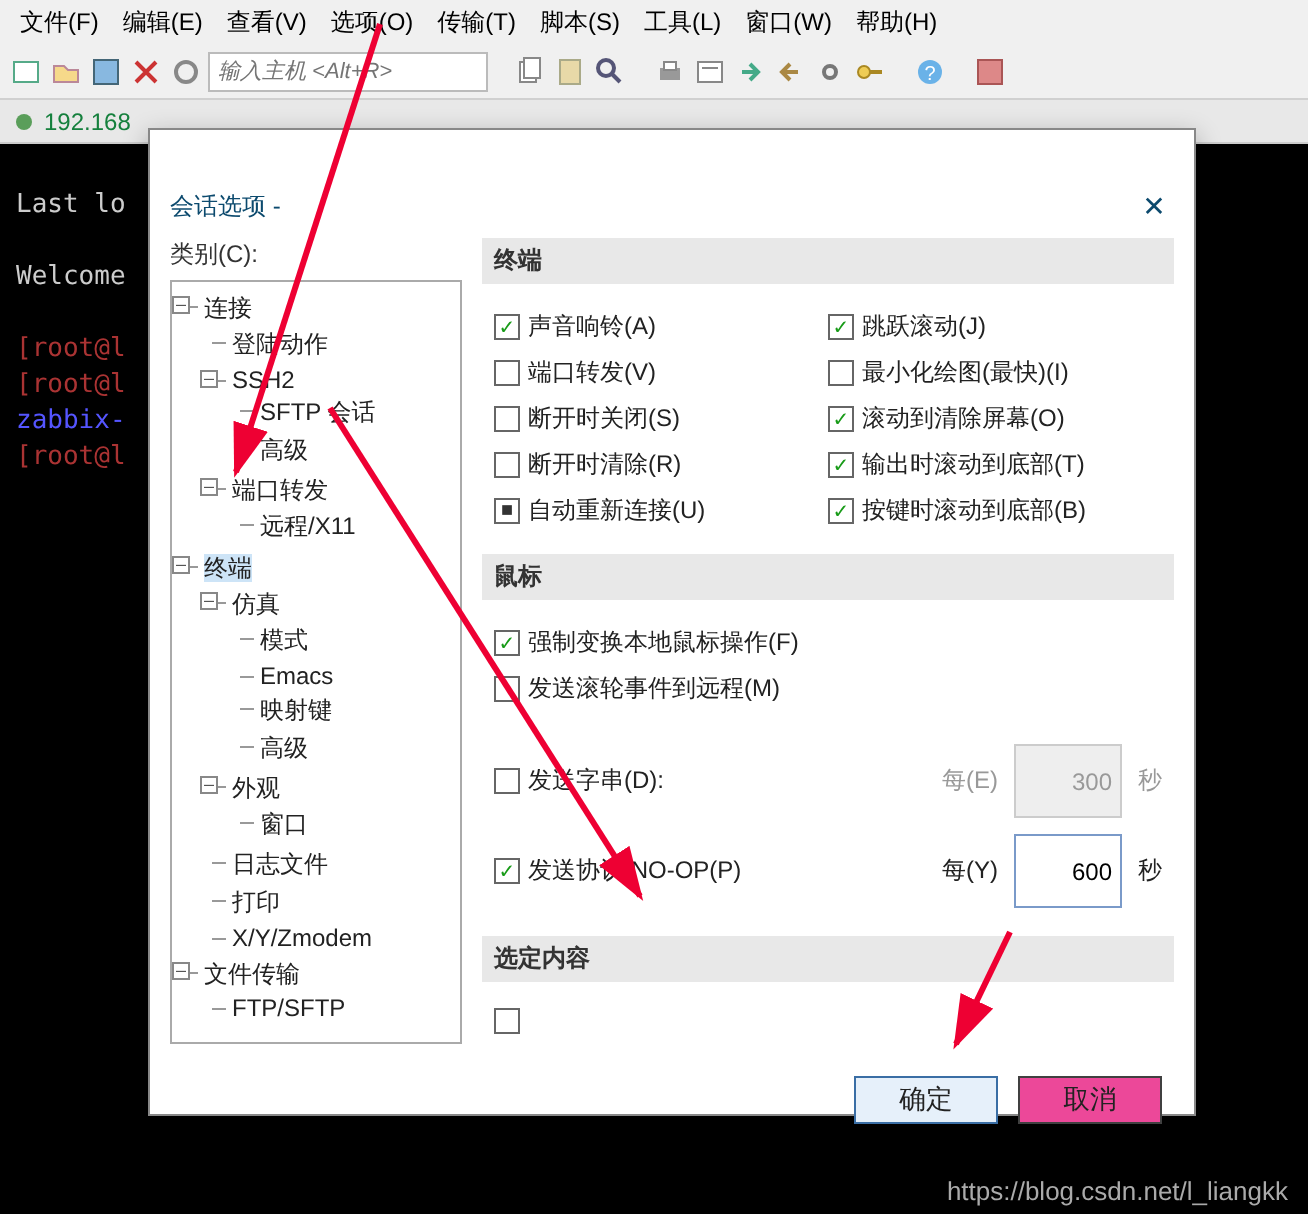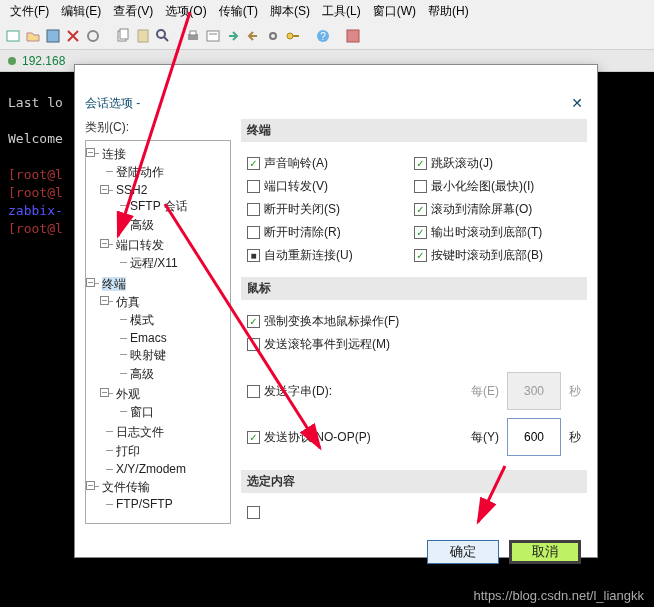--- a/index.html
+++ b/index.html
@@ -46,26 +46,26 @@
 .section-title { background: #e8e8e8; padding: 3px 6px; font-weight: bold; color: #333; }
 .group { padding: 2px 6px; }
 .row2 { display: flex; flex-wrap: wrap; }
 .chk { width: 50%; padding: 3px 0; display: flex; align-items: center; gap: 4px; color: #222; }
 .chk-full { width: 100%; padding: 3px 0; display: flex; align-items: center; gap: 4px; color: #222; }
 .cb { width: 13px; height: 13px; border: 1px solid #666; display: inline-flex; align-items: center; justify-content: center; font-size: 10px; color: #189b18; background: #fff; }
 
 .line { display: flex; align-items: center; gap: 8px; padding: 4px 0; color: #222; }
 .line .lab { flex: none; display: flex; align-items: center; gap: 4px; }
 .line .sp { flex: 1; }
-.line input[type=text] { width: 54px; height: 24px; border: 1px solid #7a9ac9; padding: 18px 4px; text-align: center; font-size: 12px; }
+.line input[type=text] { width: 54px; height: 37px; border: 1px solid #7a9ac9; padding: 4px 4px; text-align: right; font-size: 12px; }
 .line input[disabled] { background: #eee; color: #999; border-color: #ccc; }
 .gray { color: #999; }
 
 .buttons { display: flex; justify-content: flex-end; gap: 10px; padding: 10px 16px; }
-.btn { width: 72px; height: 24px; background: #bef264; border: 3px solid #404040; display: inline-flex; align-items: center; justify-content: center; color: #222; }
+.btn { width: 72px; height: 24px; background: #ec4899; border: 1px solid #404040; display: inline-flex; align-items: center; justify-content: center; color: #222; }
 .btn.primary { border: 1px solid #3a6ea5; background: #e6f0fa; }
 
 
 .watermark { position: absolute; right: 10px; bottom: 4px; color: #aaa; font-size: 13px; font-family: Arial; }
 
 
 .arrow { position: absolute; pointer-events: none; }
 </style>
 </head>
 <body>
@@ -101,20 +101,21 @@
   <span class="ticon">
       <svg width="16" height="16">
         <path d="M3 3l10 10M13 3L3 13" stroke="#c33" stroke-width="2"></path>
       </svg>
     </span>
   <span class="ticon">
       <svg width="16" height="16">
         <circle cx="8" cy="8" r="5" fill="none" stroke="#888" stroke-width="2"></circle>
       </svg>
     </span>
+  <input class="host-input" placeholder="输入主机 &lt;Alt+R&gt;" style="">
   <span class="sep"></span>
   <span class="ticon">
       <svg width="16" height="16">
         <rect x="3" y="3" width="8" height="10" fill="#fff" stroke="#888"></rect>
         <rect x="5" y="1" width="8" height="10" fill="#fff" stroke="#888"></rect>
       </svg>
     </span>
   <span class="ticon">
       <svg width="16" height="16">
         <rect x="3" y="2" width="10" height="12" fill="#e8d9a8" stroke="#aa8"></rect>

